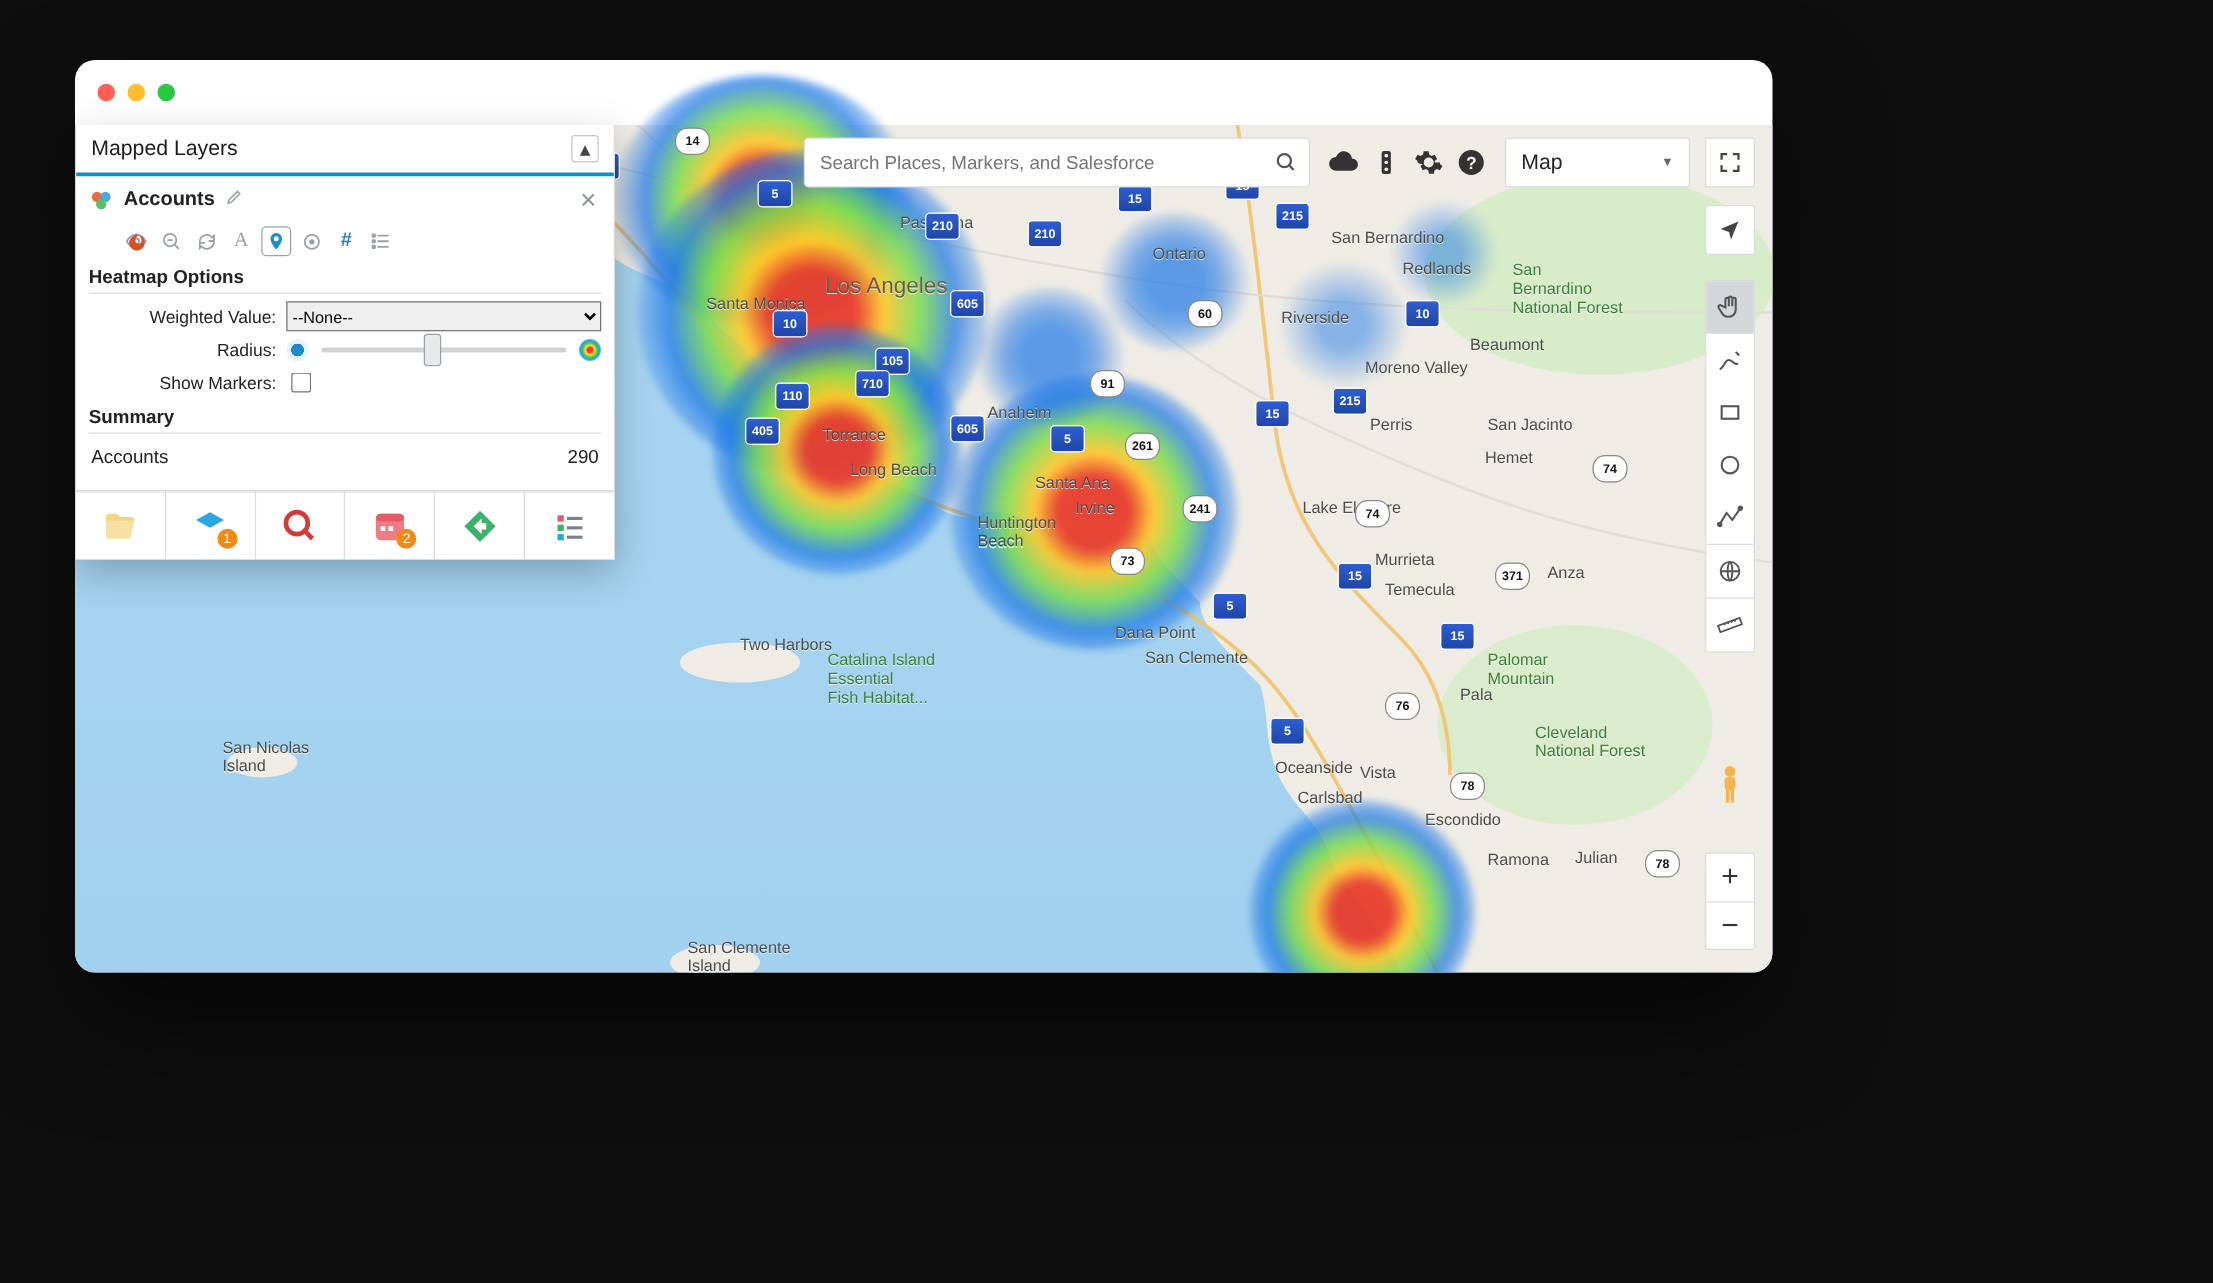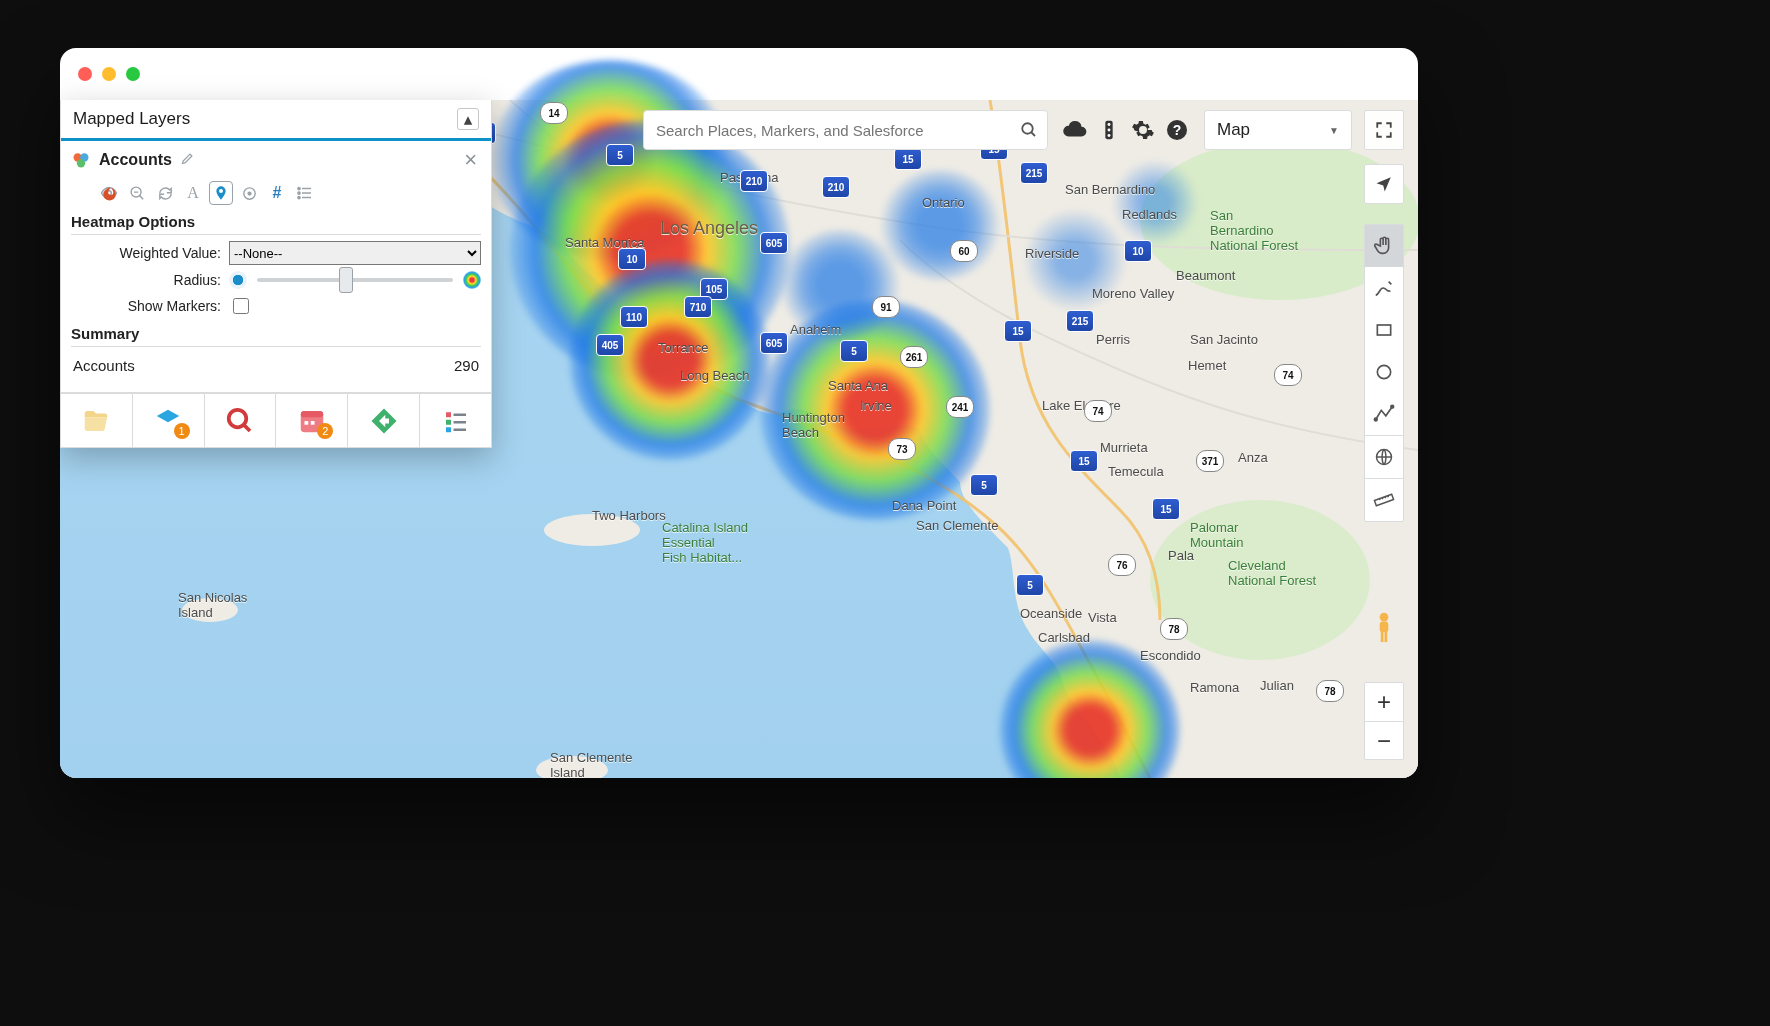--- a/index.html
+++ b/index.html
@@ -230,21 +230,21 @@
             <div class="mlabel" style="left: 1116px; top: 168px;">Beaumont</div>
             <div class="mlabel" style="left: 1036px; top: 232px;">Perris</div>
             <div class="mlabel" style="left: 1130px; top: 232px;">San Jacinto</div>
             <div class="mlabel" style="left: 1128px; top: 258px;">Hemet</div>
             <div class="mlabel" style="left: 982px; top: 298px;">Lake Elsinore</div>
             <div class="mlabel" style="left: 1040px; top: 340px;">Murrieta</div>
             <div class="mlabel" style="left: 1048px; top: 364px;">Temecula</div>
             <div class="mlabel" style="left: 1178px; top: 350px;">Anza</div>
             <div class="mlabel park" style="left: 1130px; top: 420px;">Palomar<br>Mountain</div>
             <div class="mlabel" style="left: 1108px; top: 448px;">Pala</div>
-            <div class="mlabel park" style="left: 1168px; top: 458px;">Cleveland<br>National Forest</div>
+            <div class="mlabel park" style="left: 1168px; top: 478px;">Cleveland<br>National Forest</div>
             <div class="mlabel" style="left: 960px; top: 506px;">Oceanside</div>
             <div class="mlabel" style="left: 1028px; top: 510px;">Vista</div>
             <div class="mlabel" style="left: 978px; top: 530px;">Carlsbad</div>
             <div class="mlabel" style="left: 1080px; top: 548px;">Escondido</div>
             <div class="mlabel" style="left: 1130px; top: 580px;">Ramona</div>
             <div class="mlabel" style="left: 1200px; top: 578px;">Julian</div>
           </div>
         <div id="shields">
             <div class="shield is" style="left: 330px; top: 22px;">405</div>
             <div class="shield is" style="left: 408px; top: 22px;">210</div>

